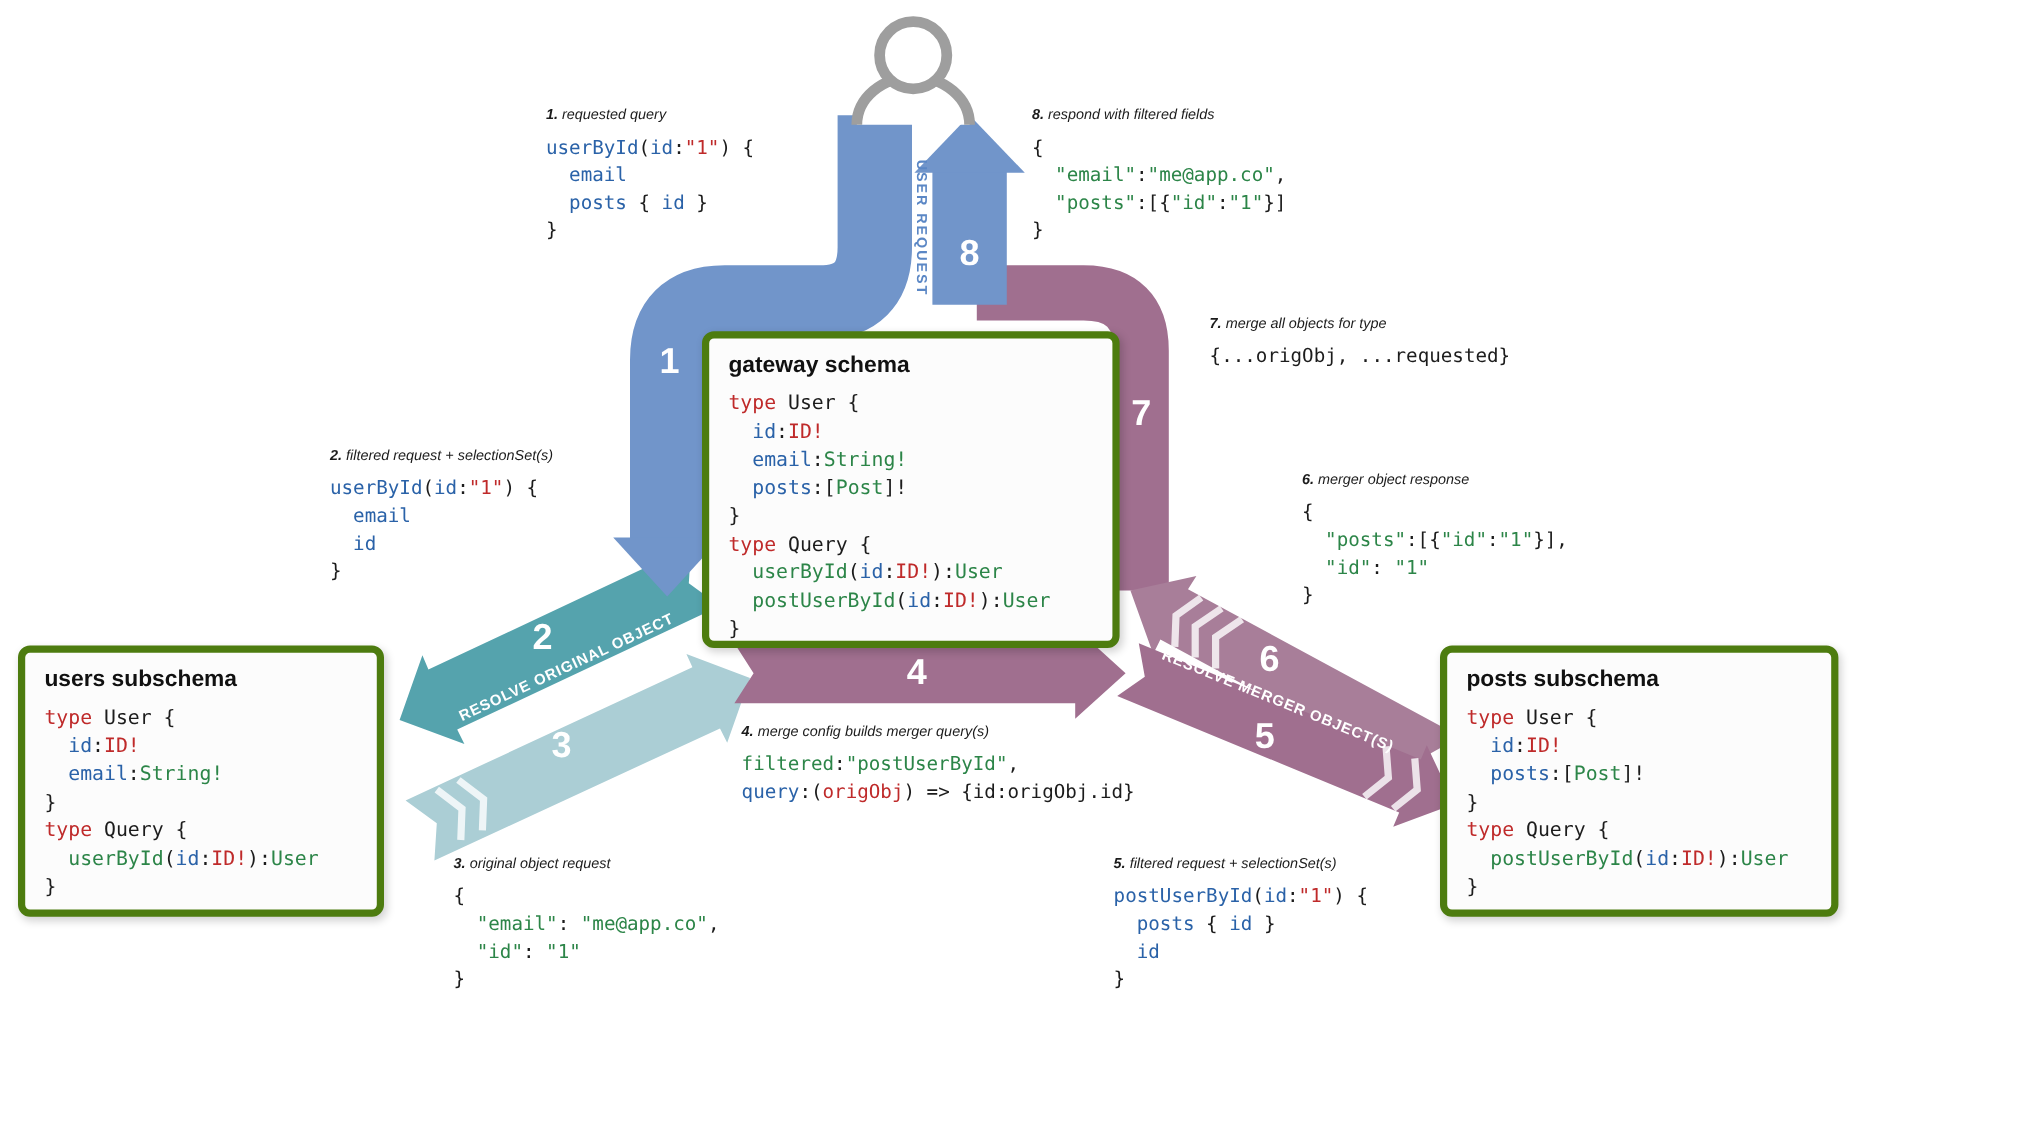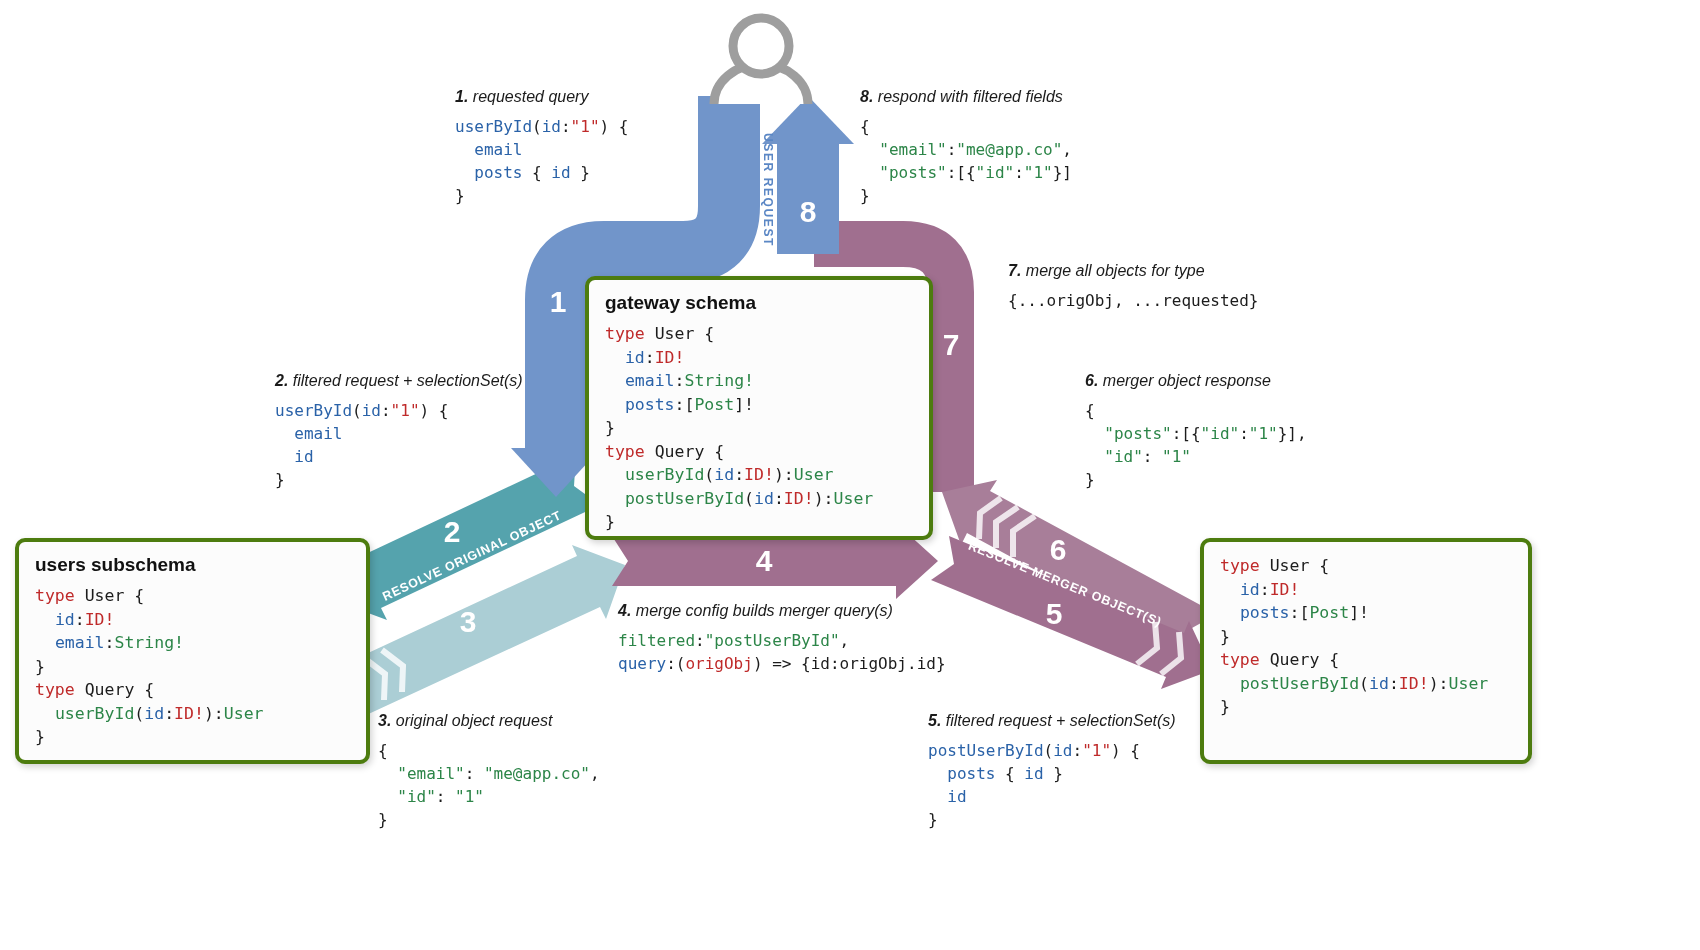--- a/index.html
+++ b/index.html
@@ -1,27 +1,27 @@
 <!DOCTYPE html>
 <html><head>
 <meta charset="utf-8">
 <style>
   html,body{margin:0;padding:0;background:#fff;}
   .canvas{position:relative;width:1700px;height:950px;background:#ffffff;overflow:hidden;
           font-family:"Liberation Sans",sans-serif;}
   svg.flow{position:absolute;left:0;top:0;z-index:1;}
 
-  .schema-box{position:absolute;z-index:2;background:#fcfcfc;border:4px solid #4d7c0f;
+  .schema-box{position:absolute;z-index:2;background:#fcfcfc;border:6px solid #4d7c0f;
               border-radius:10px;box-sizing:border-box;padding:12px 16px;
               box-shadow:2px 3px 7px rgba(0,0,0,.18);}
   .box-title{font-weight:bold;font-size:19px;color:#111;margin-bottom:8px;}
   .schema-box .code-line{font:16.5px/23.5px "DejaVu Sans Mono","Liberation Mono",monospace;white-space:pre;}
 
   .annotation{position:absolute;z-index:3;}
-  .ann-label{font-size:16px;font-style:italic;color:#1b1b1b;margin-bottom:9px;white-space:nowrap;}
+  .ann-label{font-size:12px;font-style:italic;color:#1b1b1b;margin-bottom:9px;white-space:nowrap;}
   .ann-num{font-weight:bold;font-style:italic;}
   .annotation .code-line{font:16px/23px "DejaVu Sans Mono","Liberation Mono",monospace;white-space:pre;}
 
   .tok-p{color:#1c1c1c}
   .tok-k{color:#bf2a2a}
   .tok-b{color:#2a62a8}
   .tok-g{color:#2c8548}
 
   .arrow-num{position:absolute;z-index:4;color:#ffffff;font-weight:bold;font-size:30px;
              transform:translate(-50%,-50%);line-height:1;}
@@ -76,34 +76,35 @@
         <div class="code-line"><span class="tok-p">  </span><span class="tok-b">email</span><span class="tok-p">:</span><span class="tok-g">String!</span></div>
         <div class="code-line"><span class="tok-p">  </span><span class="tok-b">posts</span><span class="tok-p">:[</span><span class="tok-g">Post</span><span class="tok-p">]!</span></div>
         <div class="code-line"><span class="tok-p">}</span></div>
         <div class="code-line"><span class="tok-k">type</span><span class="tok-p"> Query {</span></div>
         <div class="code-line"><span class="tok-p">  </span><span class="tok-g">userById</span><span class="tok-p">(</span><span class="tok-b">id</span><span class="tok-p">:</span><span class="tok-k">ID!</span><span class="tok-p">):</span><span class="tok-g">User</span></div>
         <div class="code-line"><span class="tok-p">  </span><span class="tok-g">postUserById</span><span class="tok-p">(</span><span class="tok-b">id</span><span class="tok-p">:</span><span class="tok-k">ID!</span><span class="tok-p">):</span><span class="tok-g">User</span></div>
         <div class="code-line"><span class="tok-p">}</span></div>
       </div>
   </div>
 
-  <div class="schema-box" style="left:15px;top:538px;width:355px;height:226px">
+  <div class="schema-box" style="left:15px;top:538px;width:305px;height:226px">
     <div class="box-title">users subschema</div>
     <div class="code">
         <div class="code-line"><span class="tok-k">type</span><span class="tok-p"> User {</span></div>
         <div class="code-line"><span class="tok-p">  </span><span class="tok-b">id</span><span class="tok-p">:</span><span class="tok-k">ID!</span></div>
         <div class="code-line"><span class="tok-p">  </span><span class="tok-b">email</span><span class="tok-p">:</span><span class="tok-g">String!</span></div>
         <div class="code-line"><span class="tok-p">}</span></div>
         <div class="code-line"><span class="tok-k">type</span><span class="tok-p"> Query {</span></div>
         <div class="code-line"><span class="tok-p">  </span><span class="tok-g">userById</span><span class="tok-p">(</span><span class="tok-b">id</span><span class="tok-p">:</span><span class="tok-k">ID!</span><span class="tok-p">):</span><span class="tok-g">User</span></div>
         <div class="code-line"><span class="tok-p">}</span></div>
       </div>
   </div>
 
   <div class="schema-box" style="left:1200px;top:538px;width:332px;height:226px">
+    <div class="box-title">posts subschema</div>
     <div class="code">
         <div class="code-line"><span class="tok-k">type</span><span class="tok-p"> User {</span></div>
         <div class="code-line"><span class="tok-p">  </span><span class="tok-b">id</span><span class="tok-p">:</span><span class="tok-k">ID!</span></div>
         <div class="code-line"><span class="tok-p">  </span><span class="tok-b">posts</span><span class="tok-p">:[</span><span class="tok-g">Post</span><span class="tok-p">]!</span></div>
         <div class="code-line"><span class="tok-p">}</span></div>
         <div class="code-line"><span class="tok-k">type</span><span class="tok-p"> Query {</span></div>
         <div class="code-line"><span class="tok-p">  </span><span class="tok-g">postUserById</span><span class="tok-p">(</span><span class="tok-b">id</span><span class="tok-p">:</span><span class="tok-k">ID!</span><span class="tok-p">):</span><span class="tok-g">User</span></div>
         <div class="code-line"><span class="tok-p">}</span></div>
       </div>
   </div>
@@ -128,21 +129,21 @@
       </div>
   </div>
 
   <div class="annotation" style="left:1008px;top:262px">
     <div class="ann-label"><span class="ann-num">7.</span> <span>merge all objects for type</span></div>
     <div class="code">
         <div class="code-line"><span class="tok-p">{...origObj, ...requested}</span></div>
       </div>
   </div>
 
-  <div class="annotation" style="left:1085px;top:372px">
+  <div class="annotation" style="left:1085px;top:392px">
     <div class="ann-label"><span class="ann-num">6.</span> <span>merger object response</span></div>
     <div class="code">
         <div class="code-line"><span class="tok-p">{</span></div>
         <div class="code-line"><span class="tok-p">  </span><span class="tok-g">"posts"</span><span class="tok-p">:[{</span><span class="tok-g">"id"</span><span class="tok-p">:</span><span class="tok-g">"1"</span><span class="tok-p">}],</span></div>
         <div class="code-line"><span class="tok-p">  </span><span class="tok-g">"id"</span><span class="tok-p">: </span><span class="tok-g">"1"</span></div>
         <div class="code-line"><span class="tok-p">}</span></div>
       </div>
   </div>
 
   <div class="annotation" style="left:275px;top:372px">

